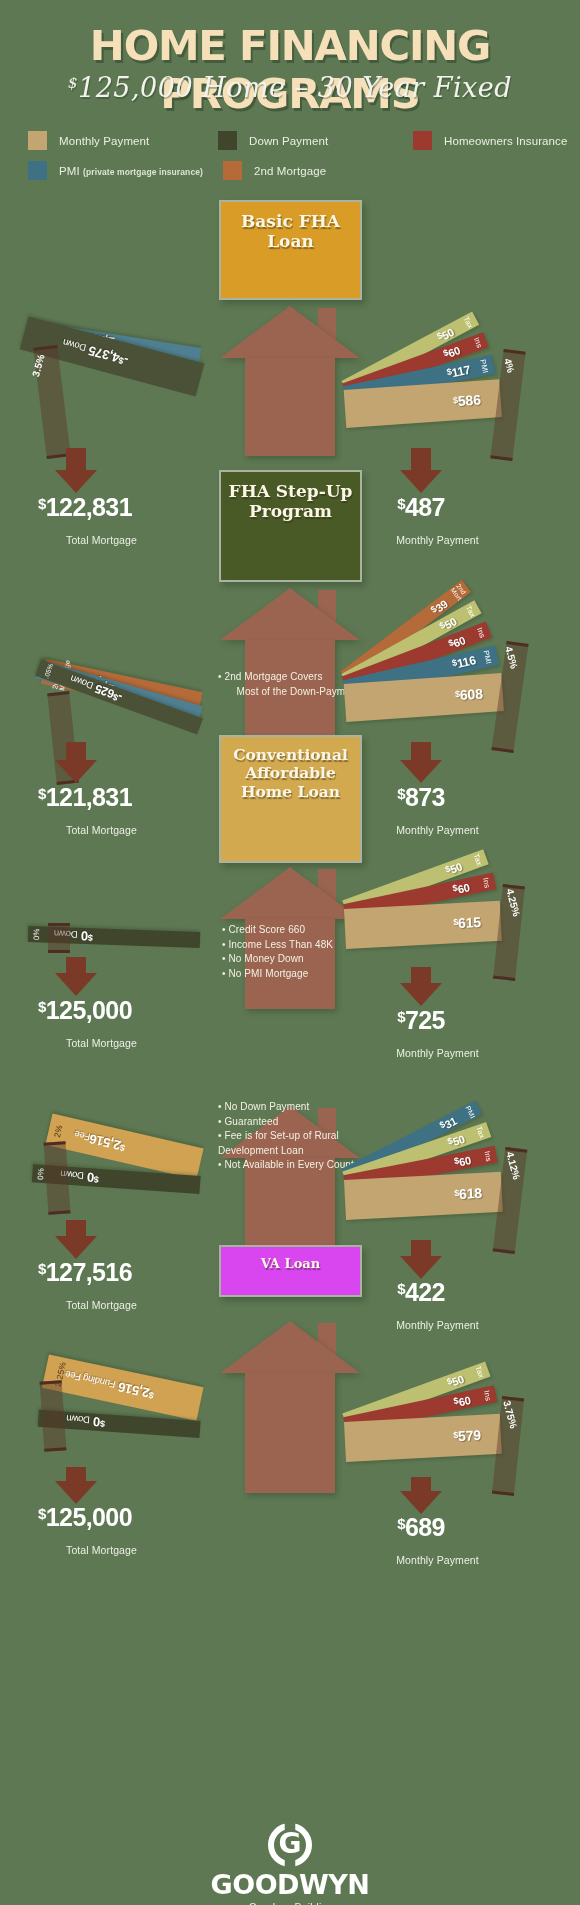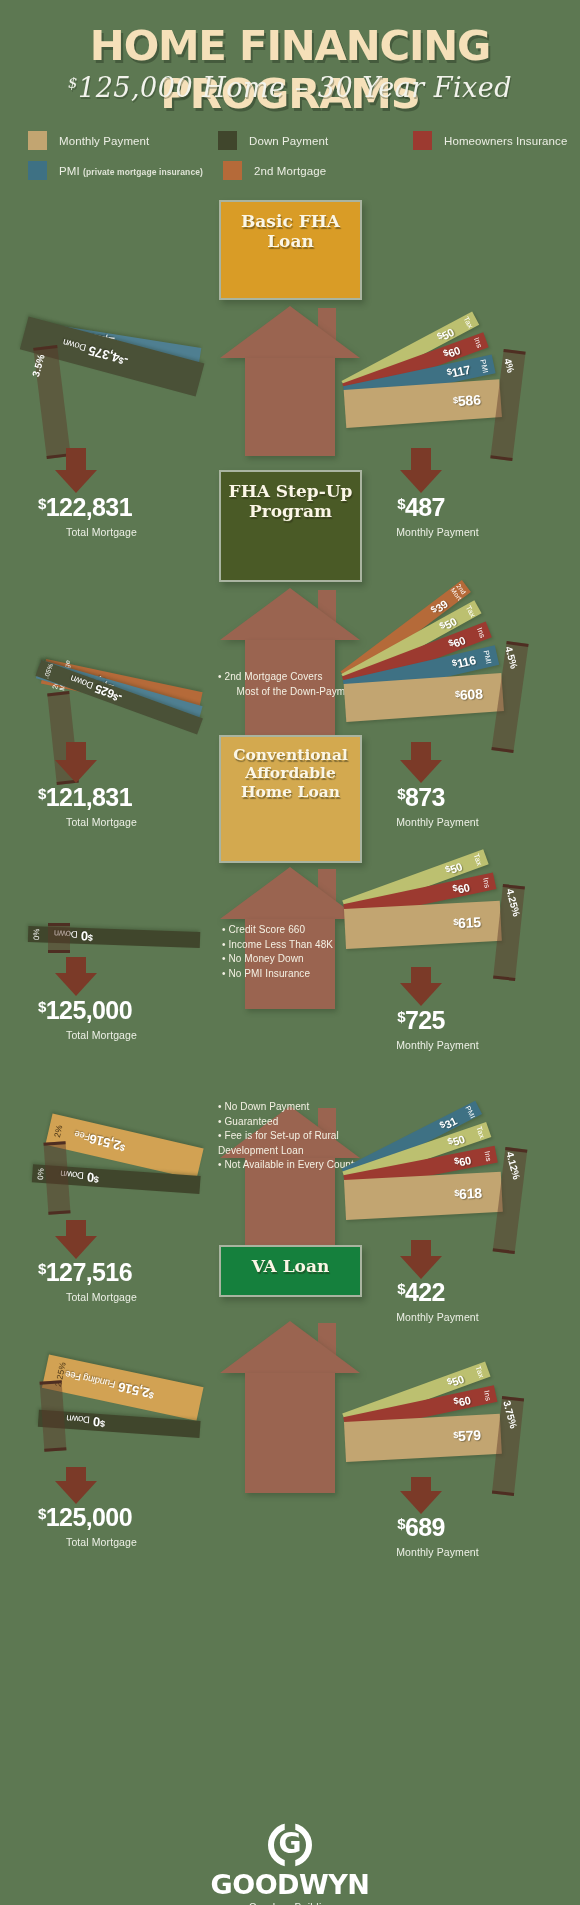--- a/index.html
+++ b/index.html
@@ -132,21 +132,21 @@
     border-right: 21px solid transparent;
     border-top: 23px solid #7b3a28;
   }
   .total { position: absolute; text-align: center; }
   .total .val {
     font-size: 25px; font-weight: bold; color: #ffffff;
     letter-spacing: -.6px; line-height: 1;
   }
   .total .val .ds { font-size: 15px; vertical-align: 7px; font-weight: bold; }
   .total .cap {
-    font-size: 10.5px; color: #edf0e6; margin-top: 6px; letter-spacing: .1px; padding-left: 33px;
+    font-size: 10.5px; color: #edf0e6; margin-top: 14px; letter-spacing: .1px; padding-left: 33px;
   }
 
   
   .notes {
     position: absolute; color: #f4f1e4; font-size: 10px; line-height: 1.45;
     letter-spacing: .1px;
   }
   .notes .ctr { text-align: center; }
 
   
@@ -341,21 +341,21 @@
     </div>
     <div class="house" style="left:200px;top:104px;width:180px;height:170px">
       <div class="chimney" style="left:118px;top:30px;height:42px"></div>
       <div class="roof" style="left:20px;top:28px;border-left-width:70px;border-right-width:70px;border-bottom-width:52px"></div>
       <div class="body" style="left:45px;top:80px;width:90px;height:90px"></div>
     </div>
     <div class="notes" style="left:222px;top:188px;width:160px">
       <div>• Credit Score 660</div>
       <div>• Income Less Than 48K</div>
       <div>• No Money Down</div>
-      <div>• No PMI Insurance</div>
+      <div>• No PMI Mortgage</div>
     </div>
 
     <div class="ray" style="left:200px;top:197px;width:172px;height:16px;background:#40462c;transform:rotate(182deg)">
       <span class="tip-label" style="font-size:8px">0%</span>
       <span class="amt" style="right:26px;font-size:13px"><span class="ds">$</span><span>0</span> <span class="sfx">Down</span></span>
     </div>
     <div class="band" style="left:48px;top:188px;width:22px;height:30px"></div>
 
     <div class="ray" style="left:345px;top:165px;width:150px;height:16px;background:#bcc070;transform:rotate(-20deg)">
       <span class="tip-label">Tax</span>
@@ -443,21 +443,21 @@
       <div class="stem" style="left:11px;top:0;width:20px;height:16px"></div>
       <div class="head" style="left:0;top:16px"></div>
     </div>
     <div class="total" style="left:336px;top:280px;width:170px">
       <div class="val"><span class="ds">$</span><span>422</span></div>
       <div class="cap">Monthly Payment</div>
     </div>
   </div>
 
   <div class="section" style="top:1245px;height:270px">
-    <div class="sign" style="left:219px;top:0px;width:143px;height:52px;background:#15803d;font-size:17px">
+    <div class="sign" style="left:219px;top:0px;width:143px;height:52px;background:#d946ef;font-size:13px">
       <span>VA Loan</span>
     </div>
     <div class="house" style="left:200px;top:48px;width:180px;height:200px">
       <div class="chimney" style="left:118px;top:30px;height:42px"></div>
       <div class="roof" style="left:20px;top:28px;border-left-width:70px;border-right-width:70px;border-bottom-width:52px"></div>
       <div class="body" style="left:45px;top:80px;width:90px;height:120px"></div>
     </div>
 
     <div class="ray" style="left:200px;top:142px;width:158px;height:34px;background:#d2a253;transform:rotate(192deg)">
       <span class="tip-label" style="font-size:8.5px;color:#4b3516">2.25%</span>

